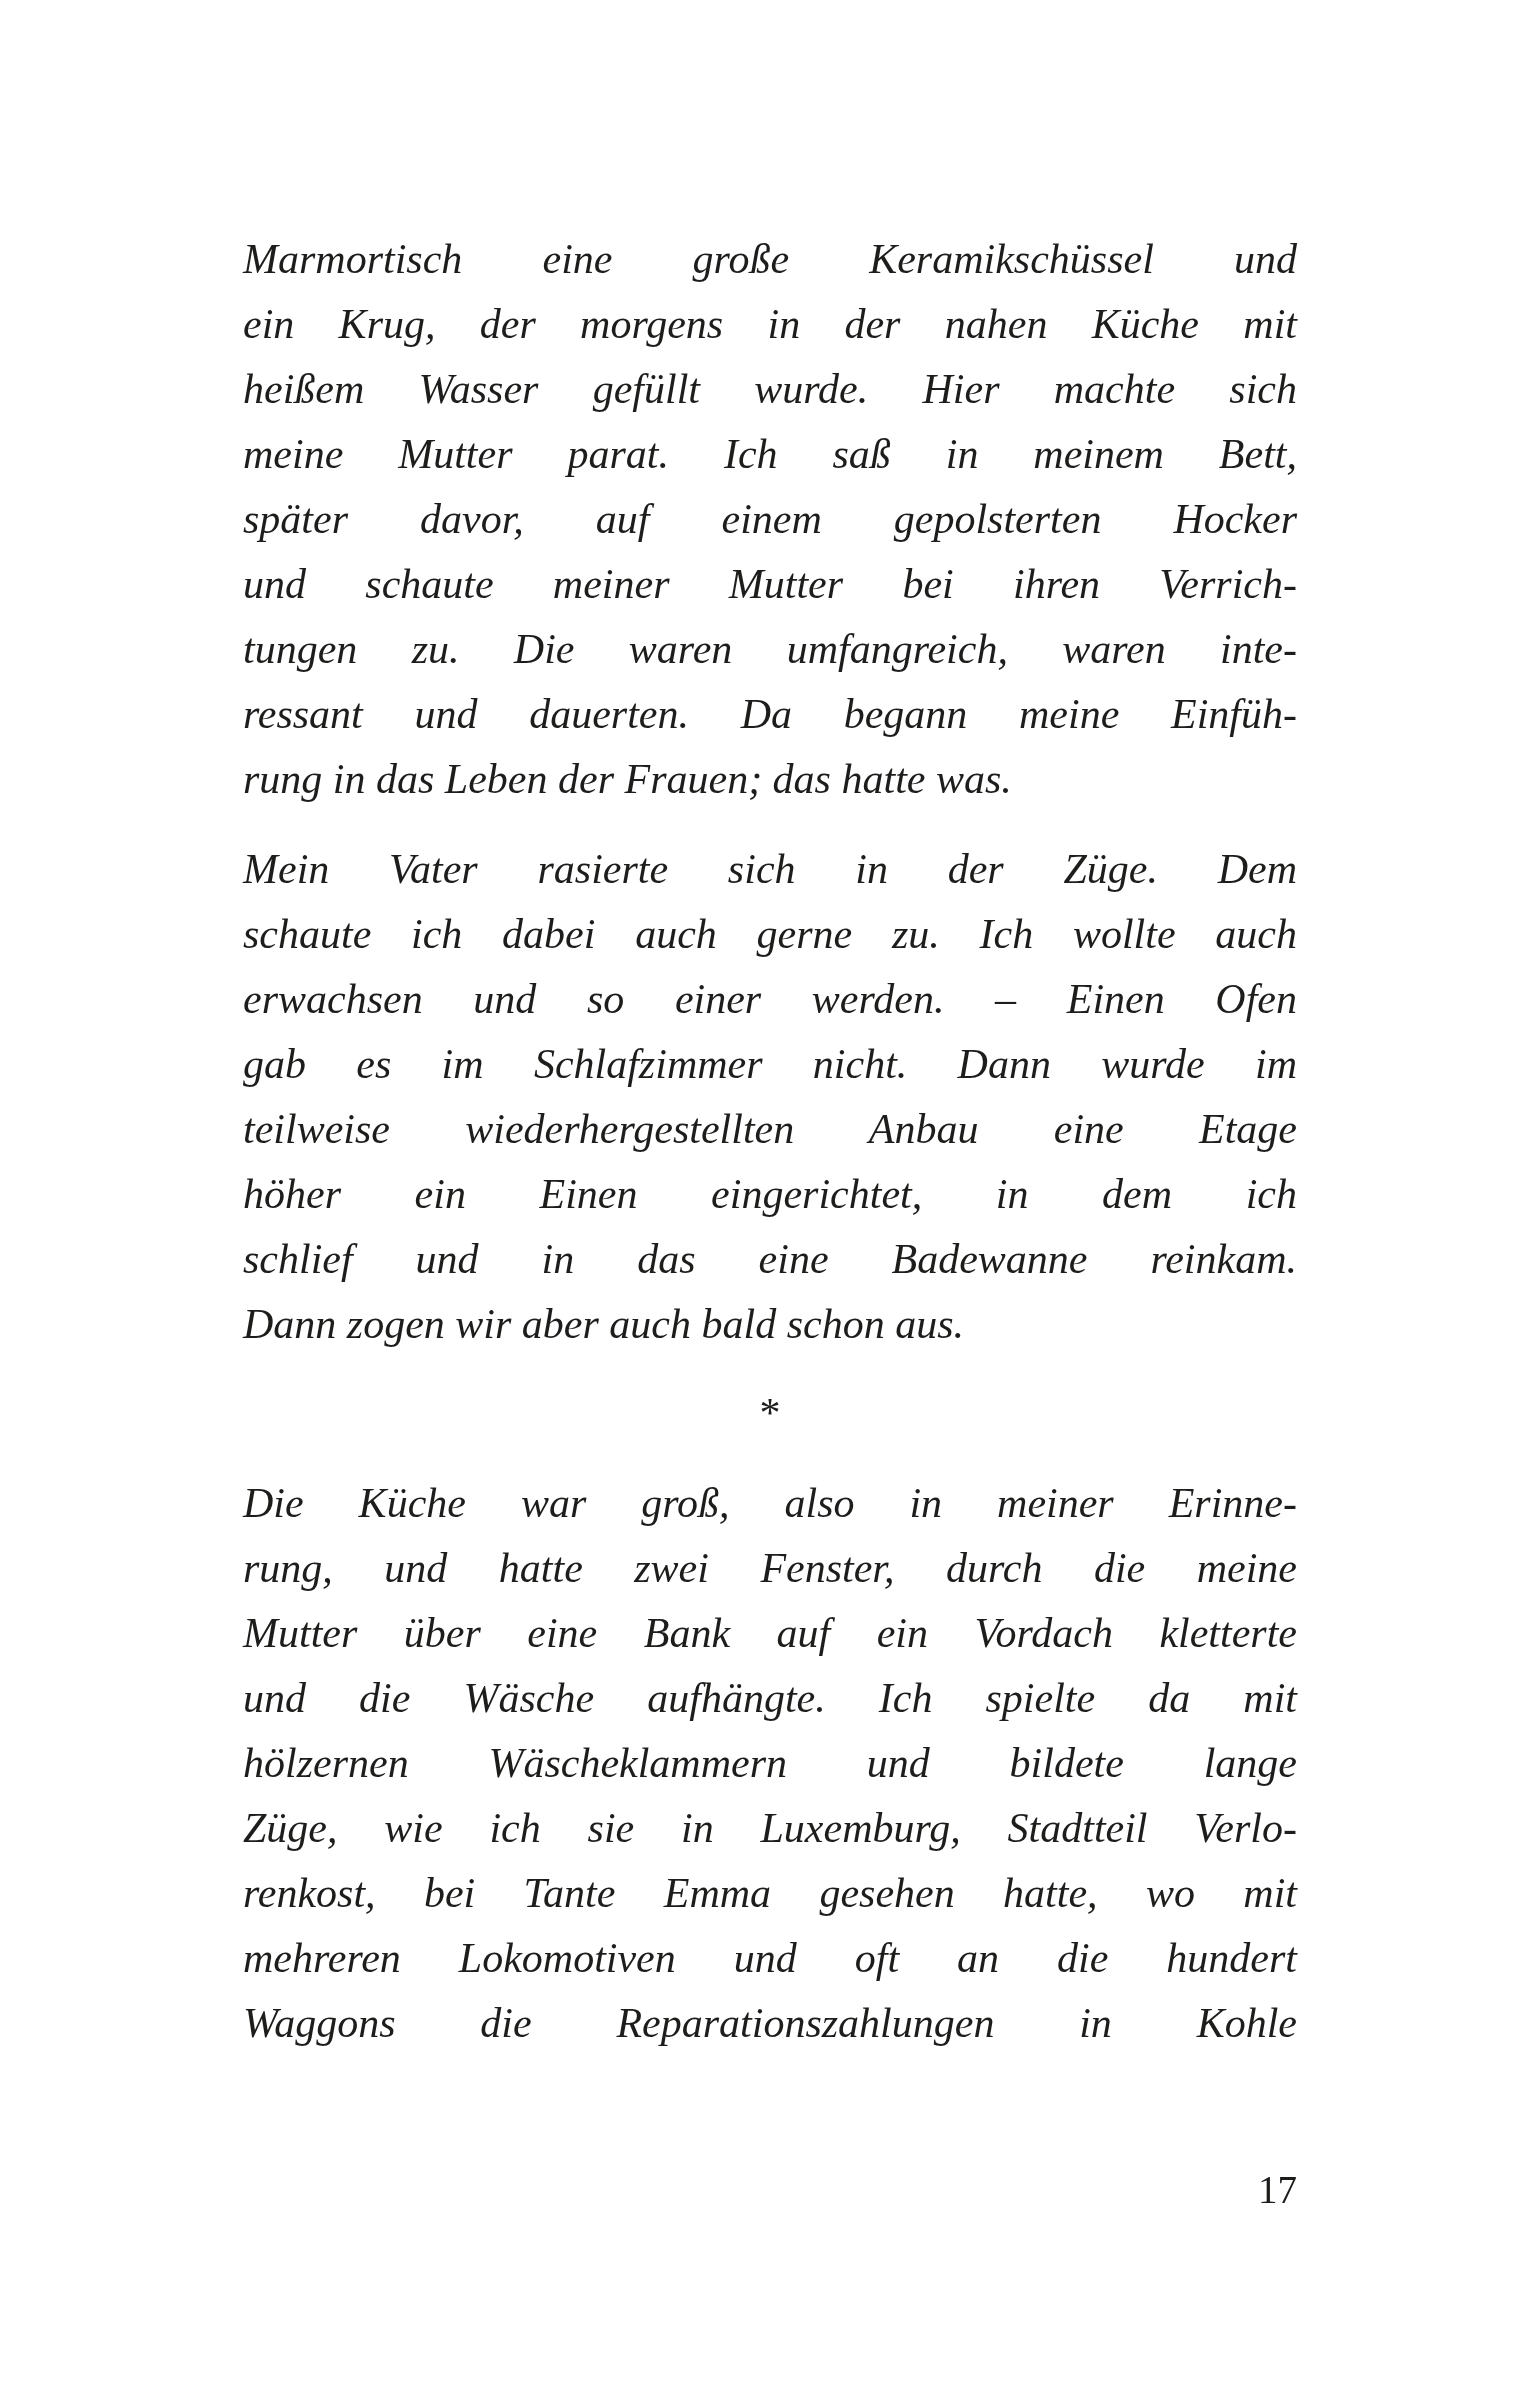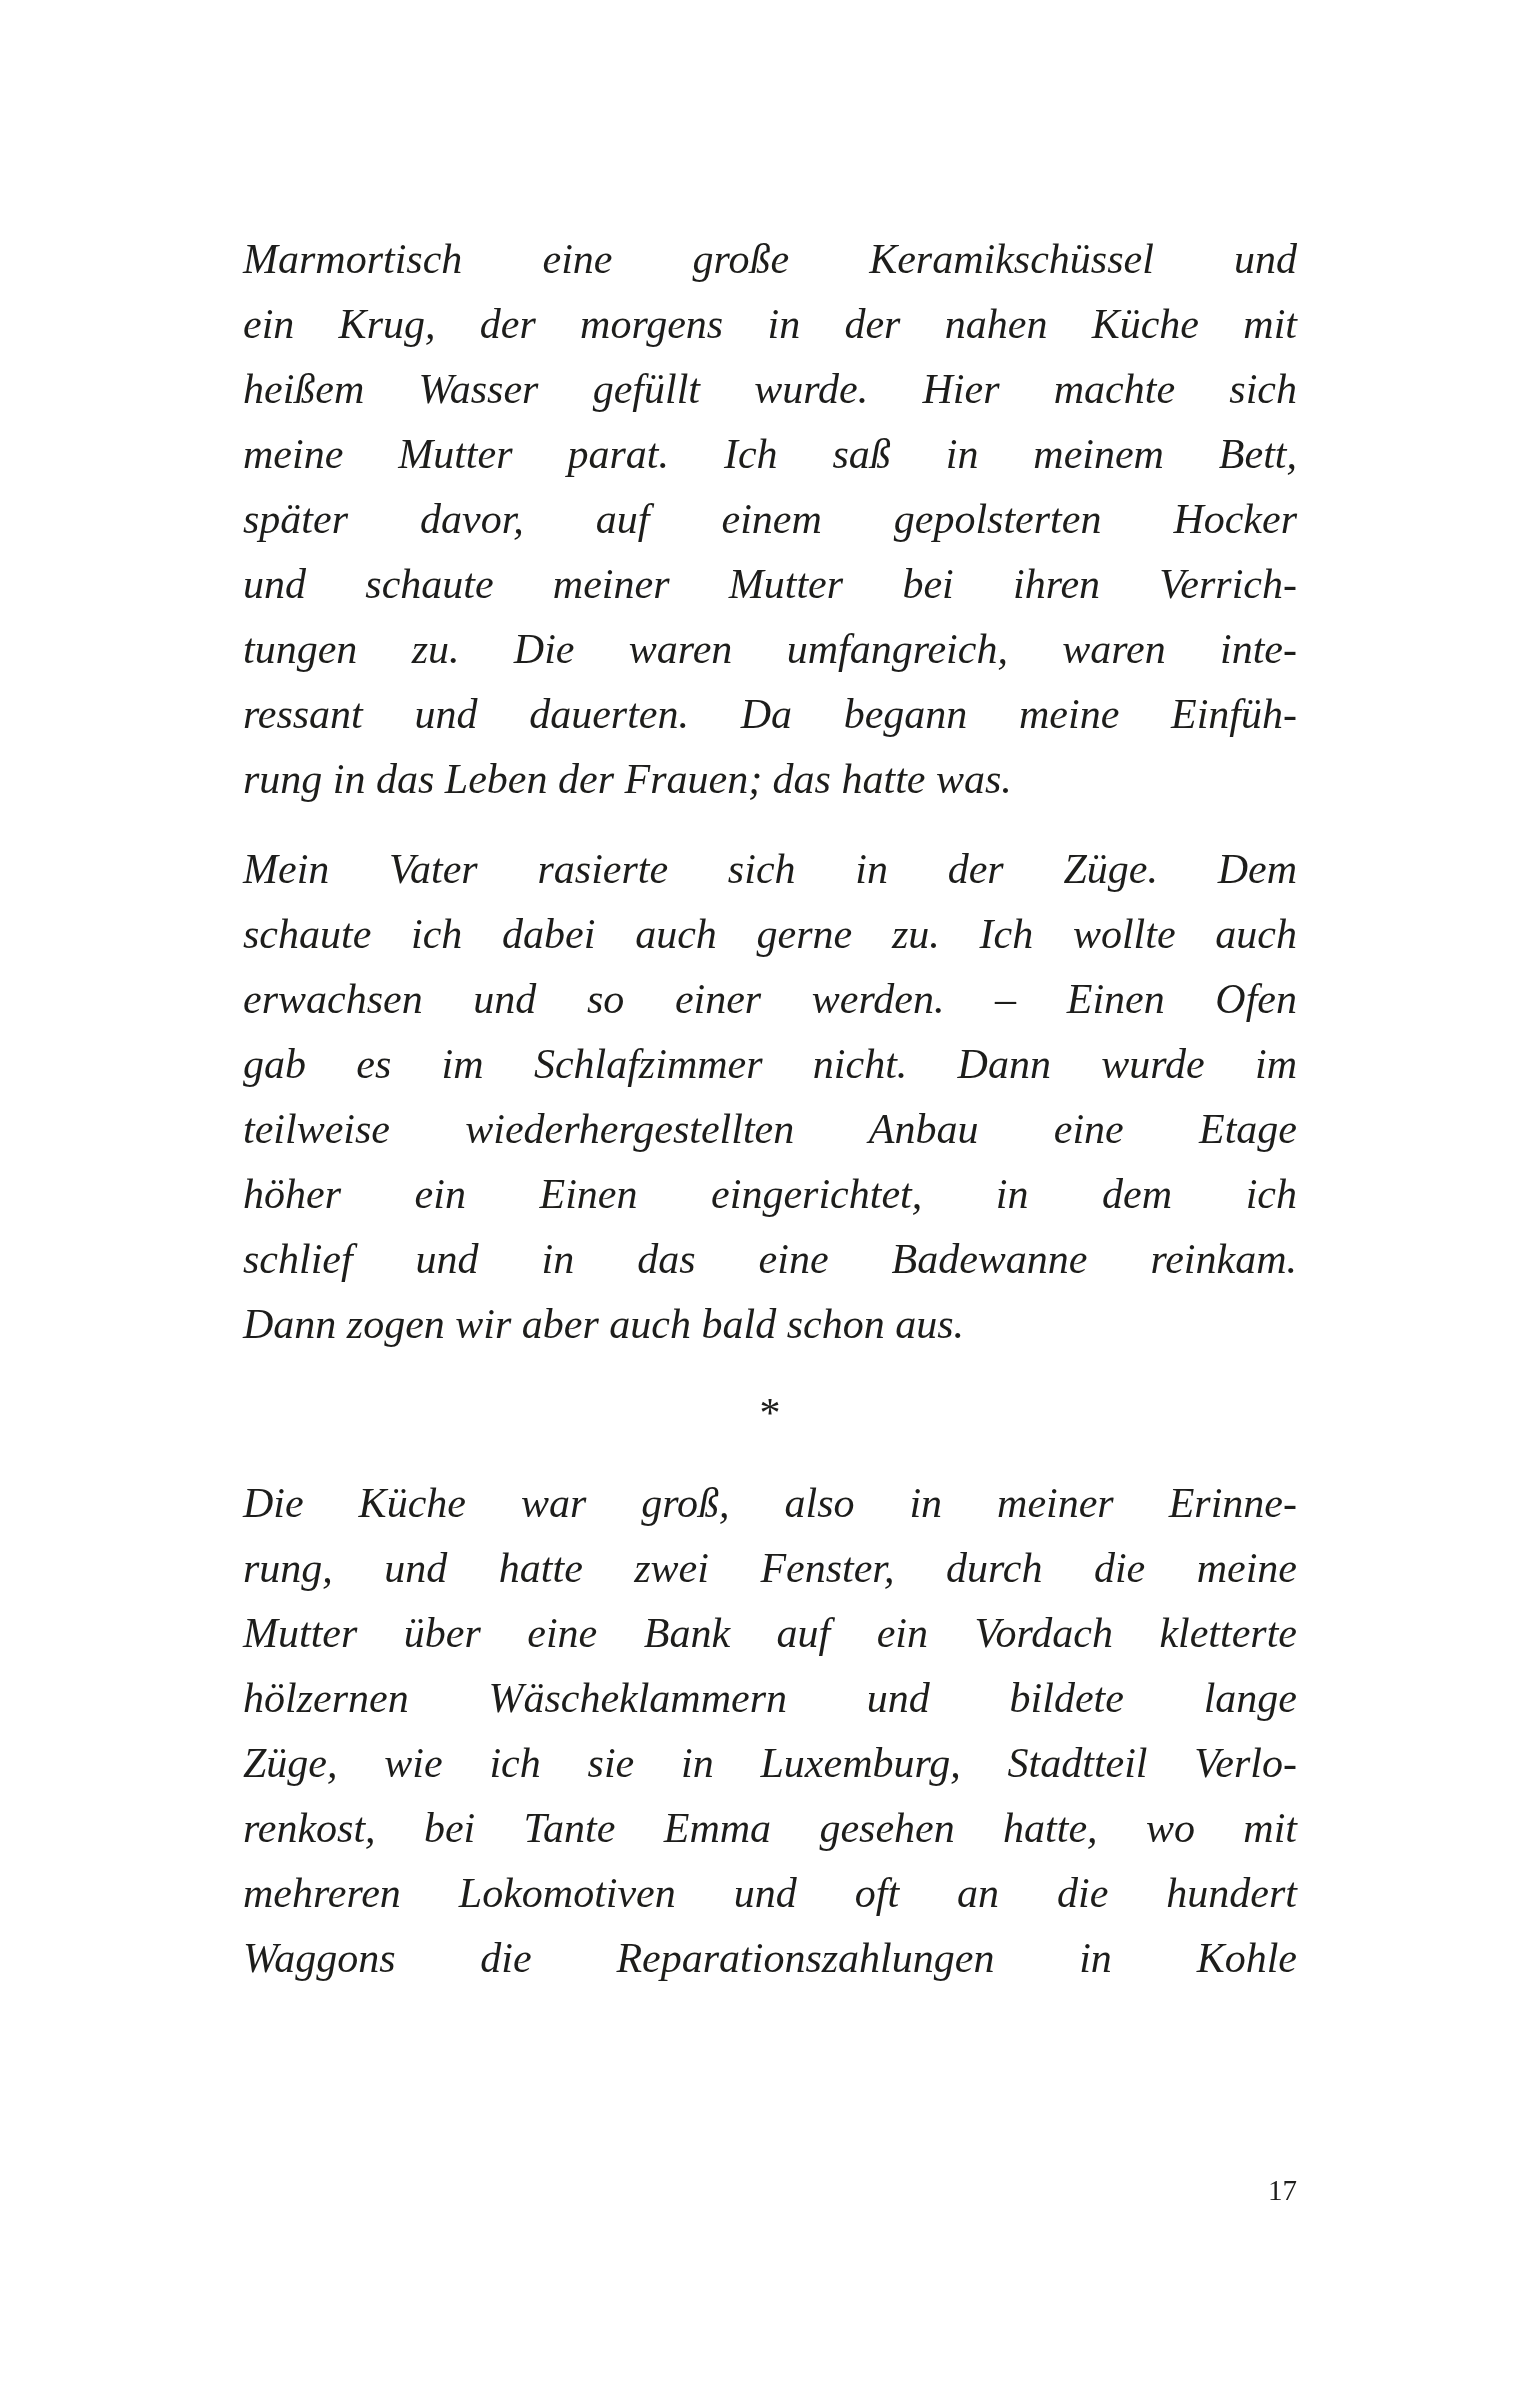--- a/index.html
+++ b/index.html
@@ -38,21 +38,21 @@
     .separator {
       text-align: center;
       font-size: 42px;
       line-height: 65px;
       margin: 21.4px 0 24.6px 0;
     }
     .page-number {
       position: absolute;
       right: 220px;
       top: 2166px;
-      font-size: 29px;
+      font-size: 39px;
       line-height: 48px;
       color: #1d1d1b;
     }
   </style>
 </head>
 <body>
 
 <div class="book-page">
   <div class="text-block">
       <div class="paragraph">
@@ -74,20 +74,21 @@
         <div class="line">teilweise wiederhergestellten Anbau eine Etage</div>
         <div class="line">höher ein Einen eingerichtet, in dem ich</div>
         <div class="line">schlief und in das eine Badewanne reinkam.</div>
         <div class="line last">Dann zogen wir aber auch bald schon aus.</div>
       </div>
       <div class="separator">*</div>
       <div class="paragraph">
         <div class="line">Die Küche war groß, also in meiner Erinne-</div>
         <div class="line">rung, und hatte zwei Fenster, durch die meine</div>
         <div class="line">Mutter über eine Bank auf ein Vordach kletterte</div>
+        <div class="line">und die Wäsche aufhängte. Ich spielte da mit</div>
         <div class="line">hölzernen Wäscheklammern und bildete lange</div>
         <div class="line">Züge, wie ich sie in Luxemburg, Stadtteil Verlo-</div>
         <div class="line">renkost, bei Tante Emma gesehen hatte, wo mit</div>
         <div class="line">mehreren Lokomotiven und oft an die hundert</div>
         <div class="line">Waggons die Reparationszahlungen in Kohle</div>
       </div>
     </div>
   <div class="page-number">17</div>
 </div>
 

